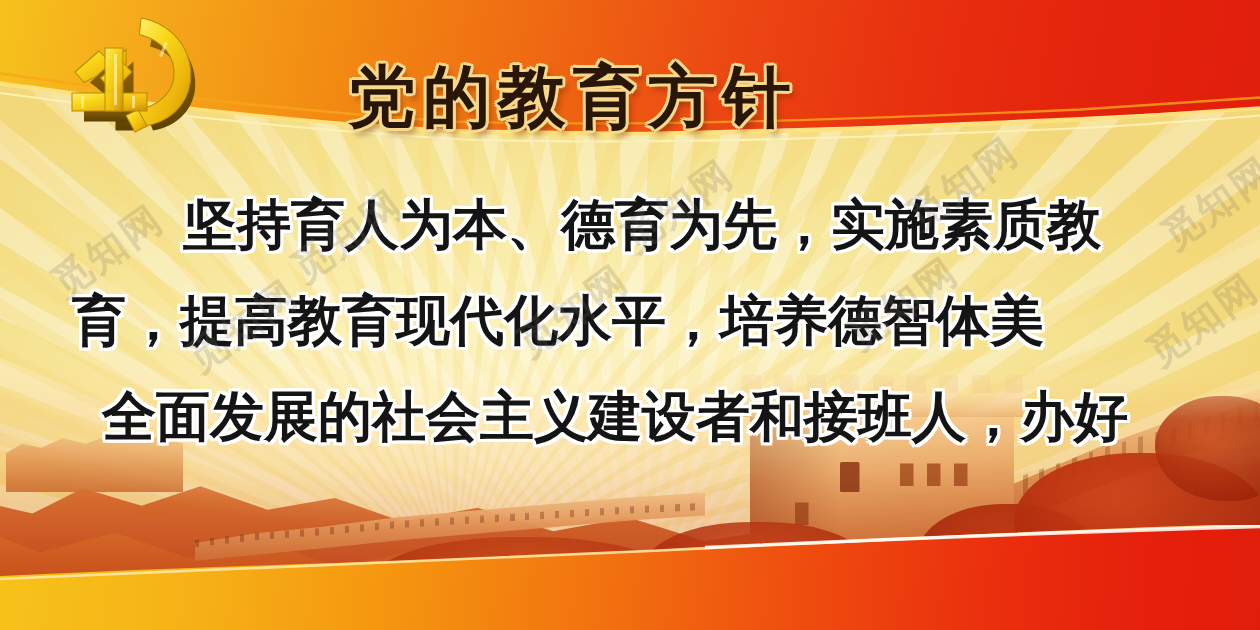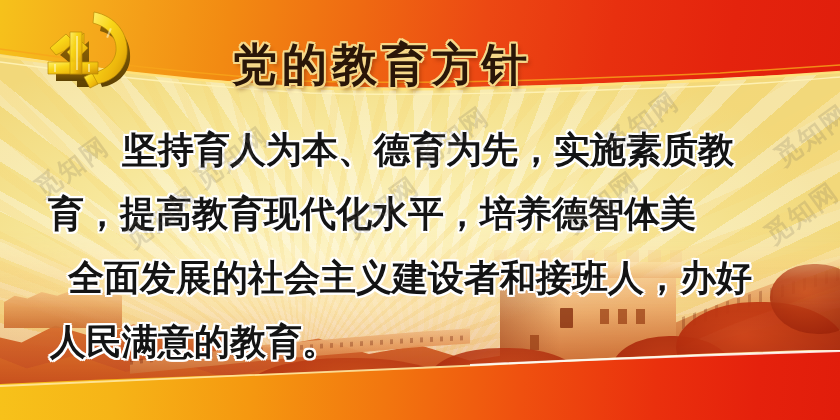--- a/index.html
+++ b/index.html
@@ -355,21 +355,20 @@
       <rect x="72" y="18" width="2" height="10" transform="rotate(22 73 23)"></rect>
     </g>
   </svg>
 
   <div class="title">党的教育方针</div>
 
   <div class="body-text">
     <div class="line l1">坚持育人为本、德育为先，实施素质教</div>
     <div class="line l2">育，提高教育现代化水平，培养德智体美</div>
     <div class="line l3">全面发展的社会主义建设者和接班人，办好</div>
-    <div class="line l4">人民满意的教育。</div>
   </div>
 
   <div class="wm" style="left:190px;top:140px;">觅知网</div>
   <div class="wm" style="left:410px;top:120px;">觅知网</div>
   <div class="wm" style="left:600px;top:105px;">觅知网</div>
   <div class="wm" style="left:770px;top:118px;">觅知网</div>
   <div class="wm" style="left:120px;top:200px;">觅知网</div>
   <div class="wm" style="left:340px;top:190px;">觅知网</div>
   <div class="wm" style="left:560px;top:185px;">觅知网</div>
   <div class="wm" style="left:760px;top:196px;">觅知网</div>

